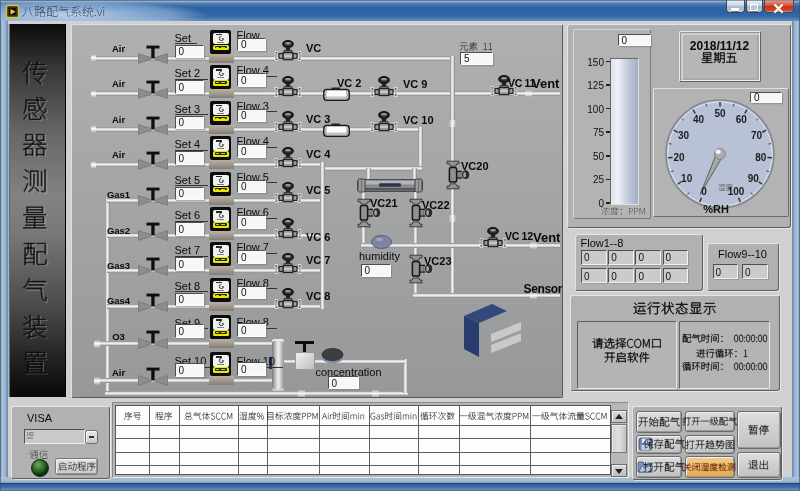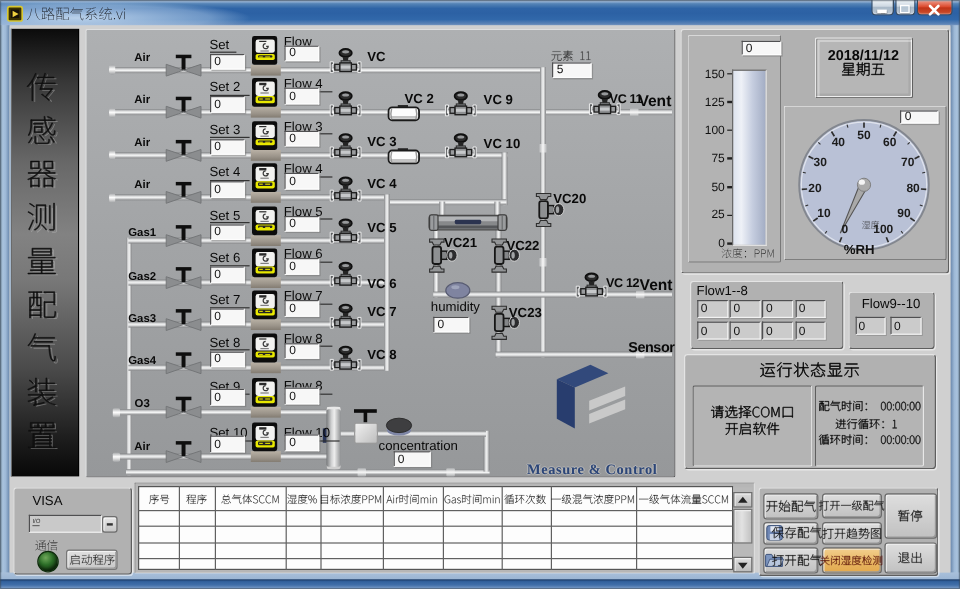--- a/index.html
+++ b/index.html
@@ -812,21 +812,20 @@
     <div class="t" style="left:315.5px;top:365.5px;font:normal 11px 'Liberation Sans',sans-serif;color:#0a0a0a;">concentration</div>
     <div class="inbox" style="left:327.5px;top:376px;width:31px;height:13px">
       <span style="font:10px 'Liberation Sans',sans-serif;color:#111;position:absolute;left:3px;top:0.5px">0</span>
     </div>
     <svg class="t" style="left:455px;top:295px" width="105" height="70">
       <path d="M9 21 L37 9 L52 16 L24 28 Z" fill="#32497b"></path>
       <path d="M9 21 L24 28 L24 62 L9 54 Z" fill="#283d6e"></path>
       <path d="M36 39 L66 27 L66 35 L36 47 Z" fill="#c9c9c9"></path>
       <path d="M36 50 L66 38 L66 46 L36 58 Z" fill="#c9c9c9"></path>
     </svg>
-    <div class="t" style="left:493.5px;top:383.5px;font:bold 12px 'Liberation Serif',serif;color:#2c4678;transform:translateX(-50%);letter-spacing:0.5px;text-shadow:1px 0 0 #b4b4b4,-1px 0 0 #b4b4b4,0 1px 0 #b4b4b4,0 -1px 0 #b4b4b4">Measure &amp; Control</div>
     <div style="position:absolute;left:567px;top:24px;width:224px;height:204px;background:#b1b1b1;border-radius:3px;border:1px solid;border-color:#e4e4e4 #5e5e5e #5e5e5e #e4e4e4;box-shadow:1px 1px 0 rgba(255,255,255,.5)"></div>
     <div style="position:absolute;left:573px;top:29px;width:78px;height:190px;background:#b3b3b3;border-radius:2px;border:1px solid;border-color:#d8d8d8 #787878 #787878 #d8d8d8"></div>
     <div class="inbox" style="left:617.5px;top:33.5px;width:33px;height:12.5px">
       <span style="font:10px 'Liberation Sans',sans-serif;color:#111;position:absolute;left:3px;top:0.2px">0</span>
     </div>
     <div class="t" style="left:604px;top:56.5px;font:normal 10px 'Liberation Sans',sans-serif;color:#111;transform:translateX(-100%);">150</div>
     <div style="position:absolute;left:605.5px;top:60.7px;width:4.5px;height:1.6px;background:#222"></div>
     <div class="t" style="left:604px;top:80.08px;font:normal 10px 'Liberation Sans',sans-serif;color:#111;transform:translateX(-100%);">125</div>
     <div style="position:absolute;left:605.5px;top:84.3px;width:4.5px;height:1.6px;background:#222"></div>
     <div class="t" style="left:604px;top:103.66px;font:normal 10px 'Liberation Sans',sans-serif;color:#111;transform:translateX(-100%);">100</div>

